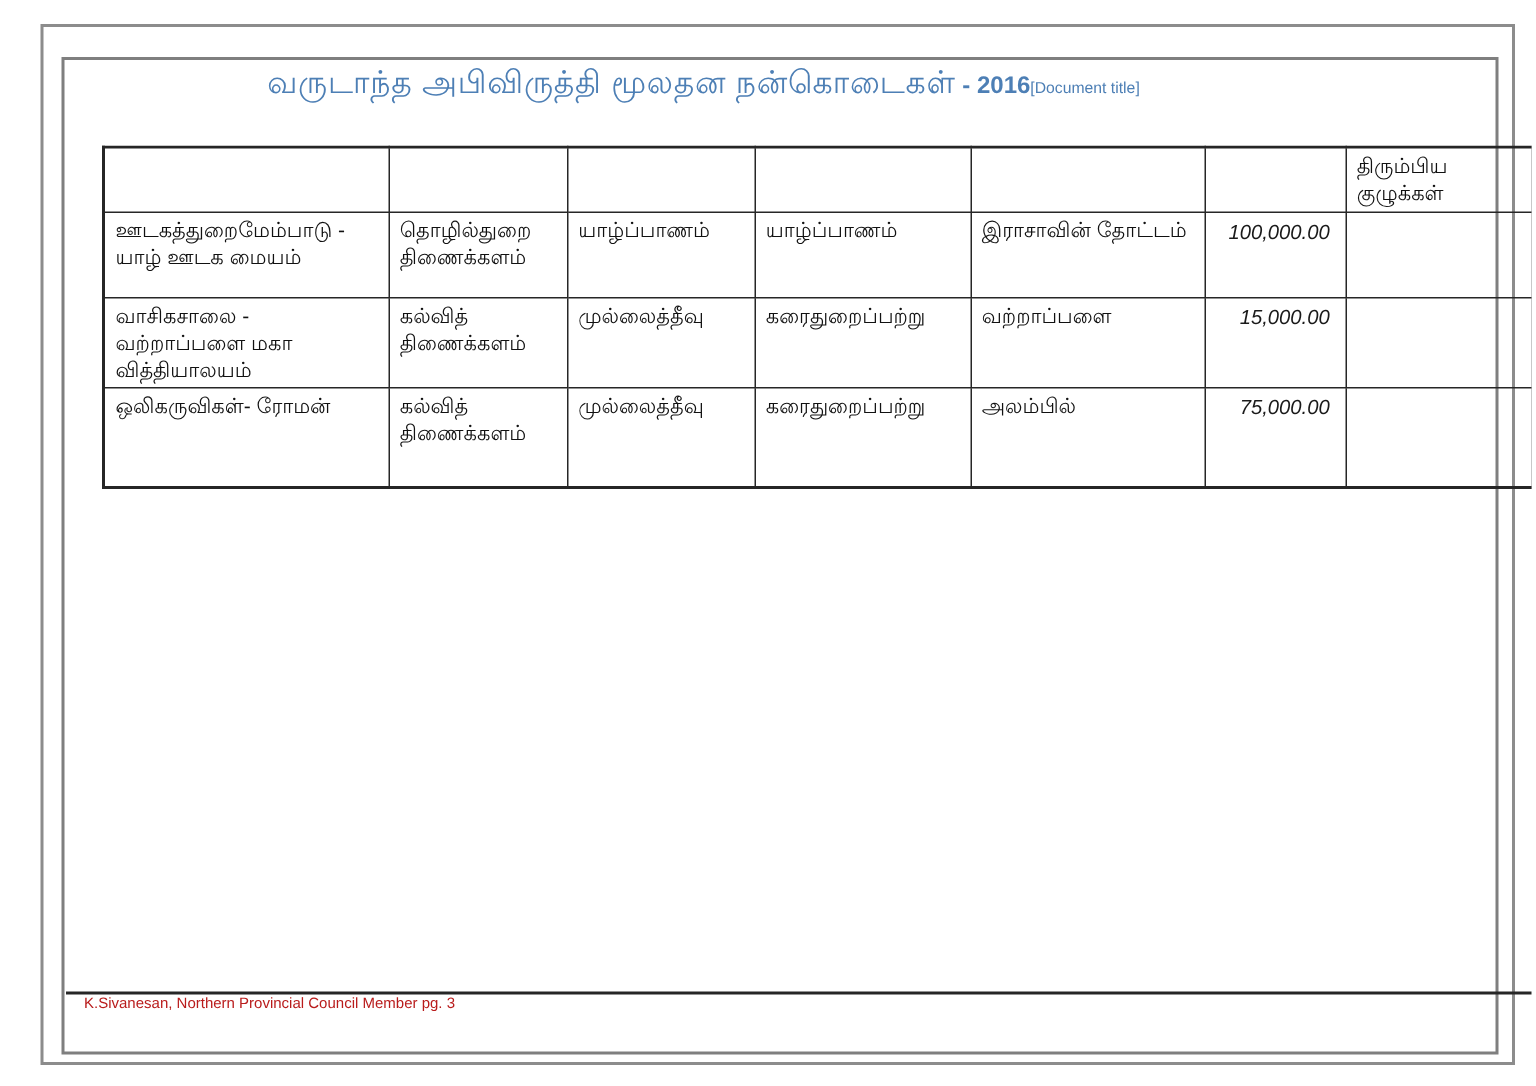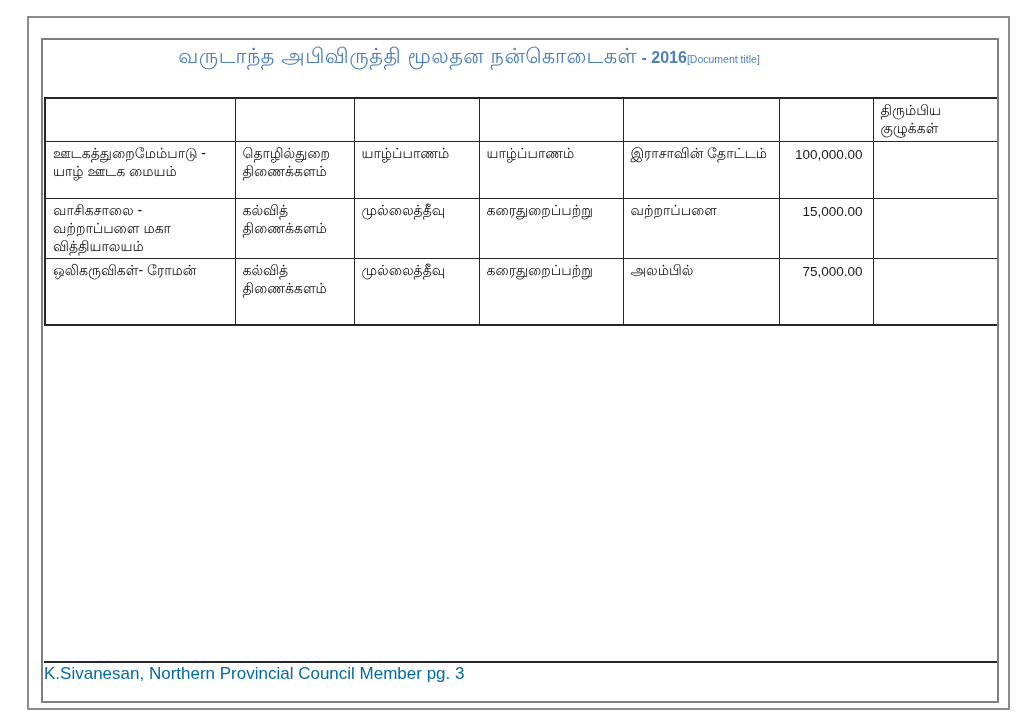--- a/index.html
+++ b/index.html
@@ -13,44 +13,44 @@
   .content-box{position:absolute;left:41px;top:38px;width:958px;height:665px;
     border:2px solid #7f7f7f;box-sizing:border-box;background:transparent;}
 
   .doc-title{position:absolute;left:41px;top:44px;width:856px;text-align:center;
     color:#4d7fb5;white-space:nowrap;}
   .doc-title .t-main{font-size:21px;letter-spacing:.5px;}
   .doc-title .t-year{font-size:16px;font-weight:bold;}
   .doc-title .t-tag{font-size:10.5px;}
 
   .table-clip{position:absolute;left:44px;top:97px;width:953px;height:564px;
-    overflow:hidden;border-bottom:2px solid #262626;box-sizing:content-box;}
+    overflow:hidden;border-bottom:2px solid #262626;box-sizing:content-box;padding-left:24px;}
   table.grants{border-collapse:collapse;table-layout:fixed;width:953px;
     border:2px solid #262626;}
   table.grants td{border:1.5px solid #262626;vertical-align:top;
     padding:2px 6px 2px 7px;font-size:14px;line-height:1.32;color:#111;
     overflow:hidden;}
   table.grants td.amt{text-align:right;padding-right:10px;padding-top:4px;
-    font-size:13.5px;color:#1a1a1a;}
+    font-size:13.5px;color:#1a1a1a;font-style:italic;}
   table.grants td.ret{font-size:14px;}
 
   
   table.grants tr:nth-child(1){height:43px}
   table.grants tr:nth-child(2){height:57px}
   table.grants tr:nth-child(3){height:56px}
   table.grants tr:nth-child(4){height:67px}
   table.grants tr:nth-child(5){height:65px}
   table.grants tr:nth-child(6){height:67px}
   table.grants tr:nth-child(7){height:88px}
   table.grants tr:nth-child(8){height:52px}
   table.grants tr:nth-child(9){height:53px}
   table.grants tr:nth-child(10){height:56px}
 
-  .footer-note{position:absolute;left:44px;top:664px;width:900px;
-    color:#0369a1;font-size:17px;}
+  .footer-note{position:absolute;left:56px;top:664px;width:900px;
+    color:#b91c1c;font-size:10px;}
 </style>
 </head>
 <body>
 
 <div class="stage">
 
   <div class="page-border"></div>
   <div class="content-box"></div>
 
   <div class="doc-title">

